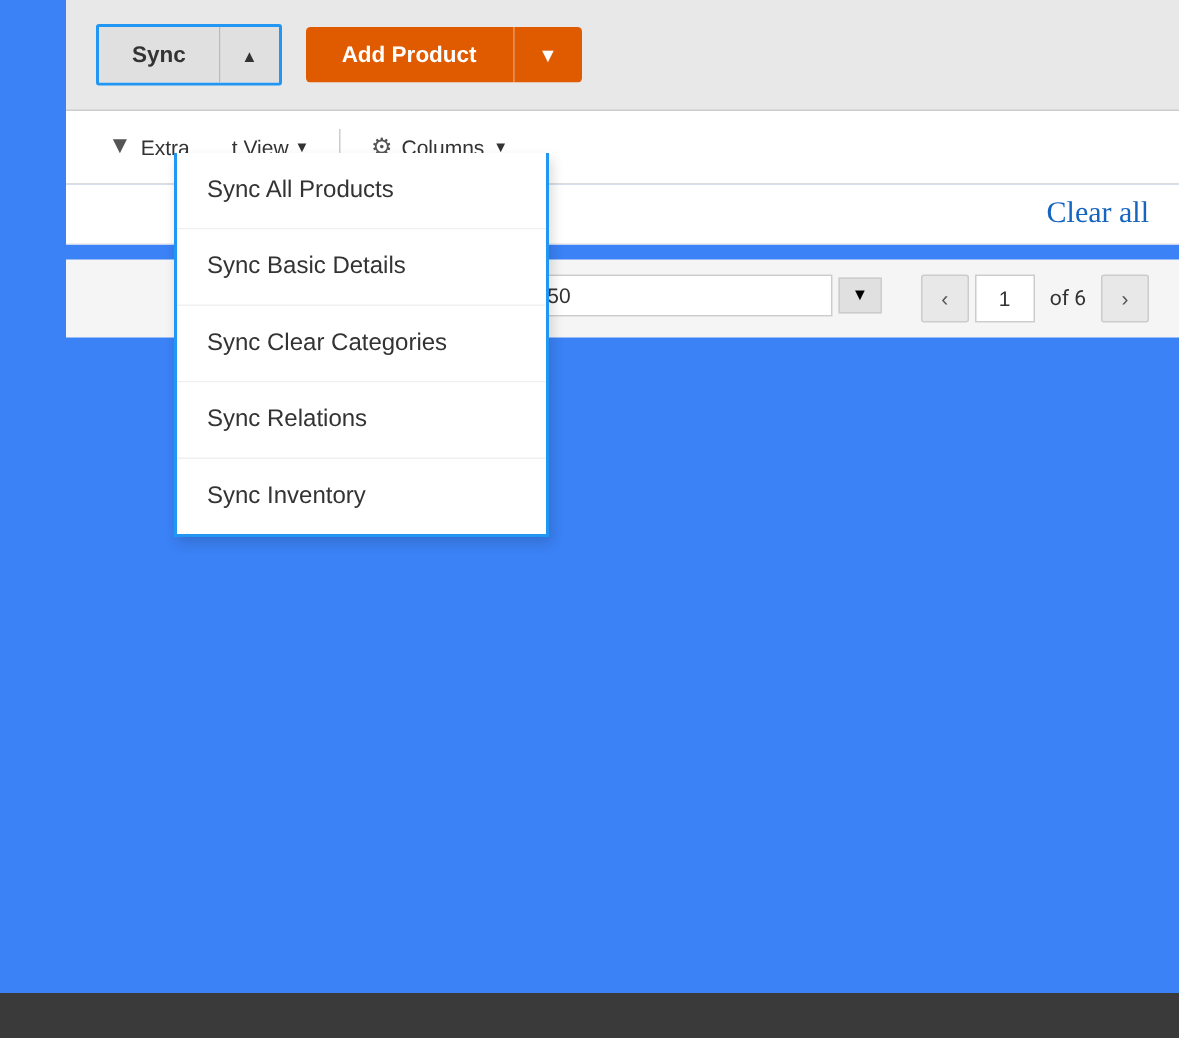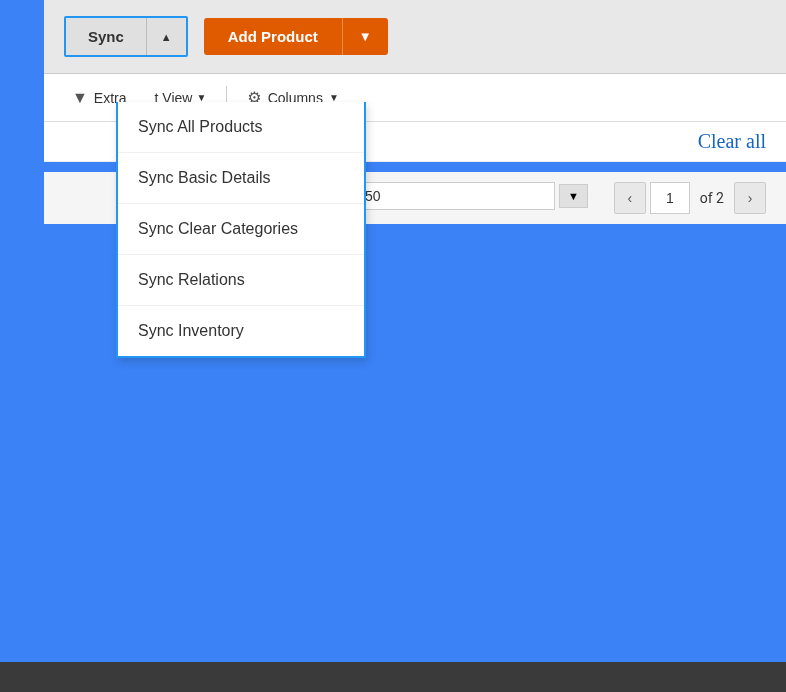--- a/index.html
+++ b/index.html
@@ -356,21 +356,21 @@
   <div class="pagination-row">
 
     <div class="per-page-select-group">
       <input class="per-page-select" type="text" value="50" style="">
       <button class="per-page-dropdown-btn"></button>
     </div>
 
     <div class="pagination-nav">
       <button class="page-nav-btn">‹</button>
       <input class="page-input" type="text" value="1" style="">
-      <span class="page-of-text">of 2</span>
+      <span class="page-of-text">of 6</span>
       <button class="page-nav-btn">›</button>
     </div>
 
   </div>
 
   <div class="sync-dropdown">
     <button class="sync-dropdown-item">Sync All Products</button>
     <button class="sync-dropdown-item">Sync Basic Details</button>
     <button class="sync-dropdown-item">Sync Clear Categories</button>
     <button class="sync-dropdown-item">Sync Relations</button>

